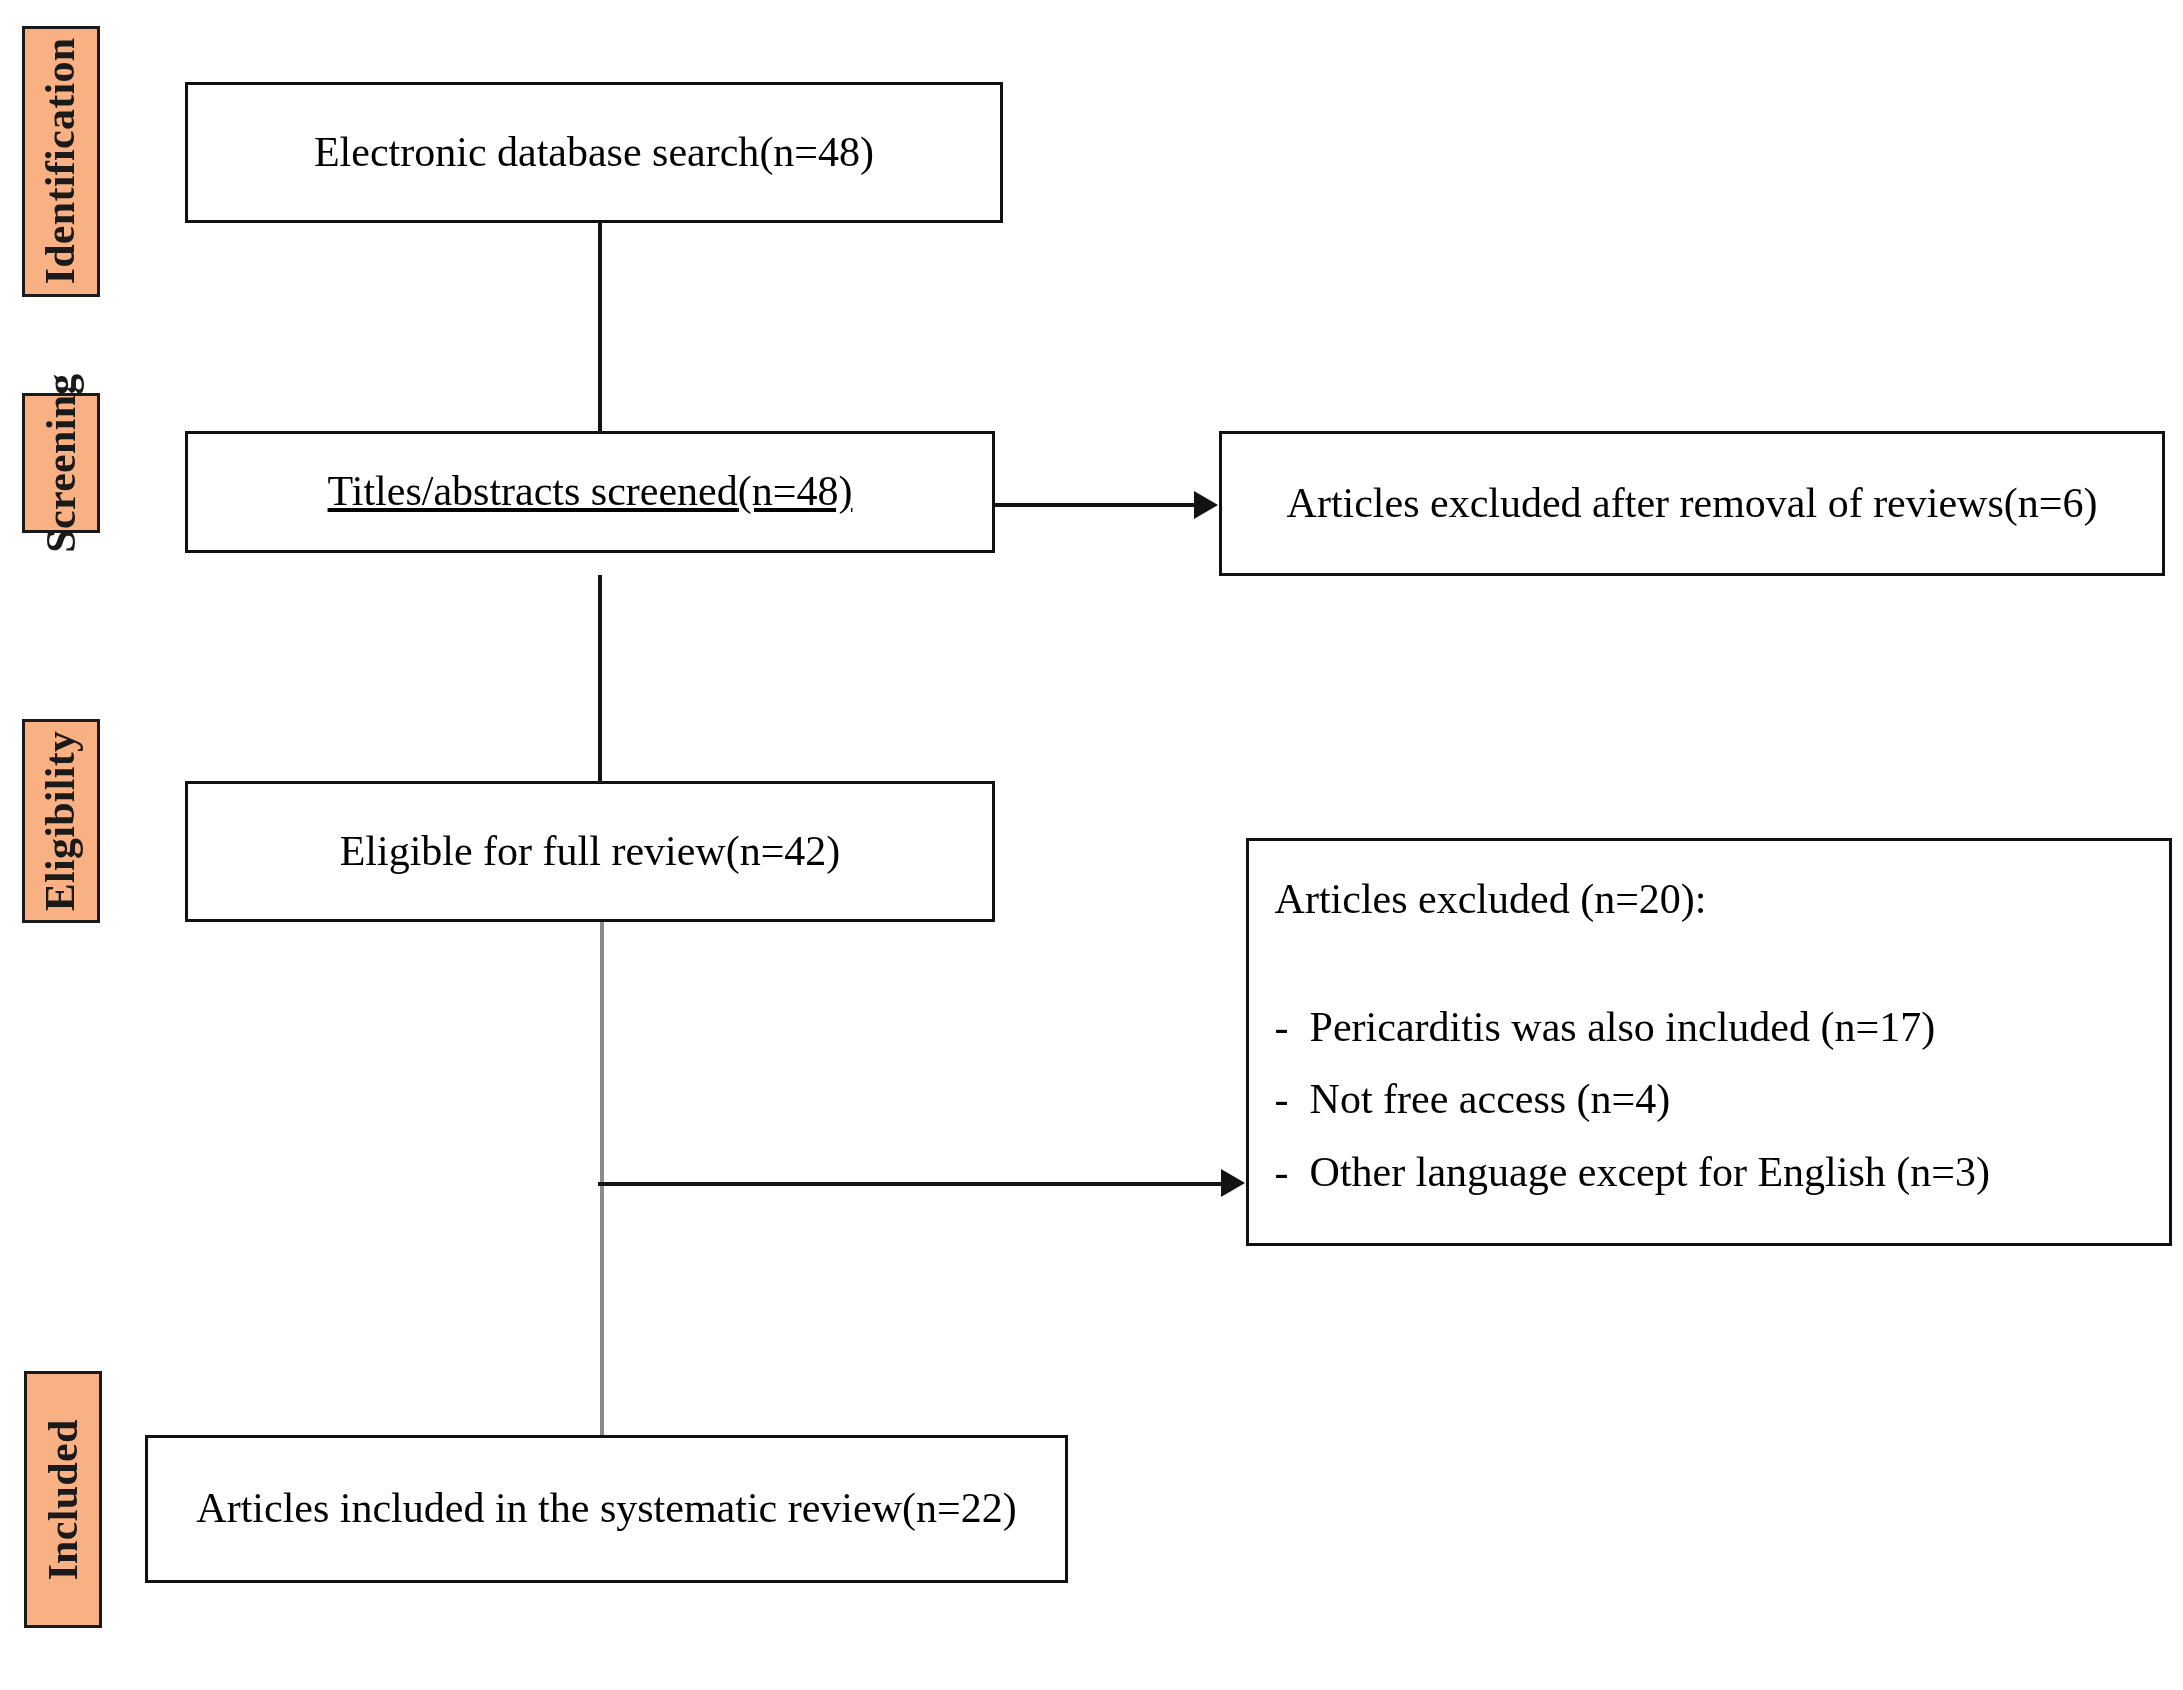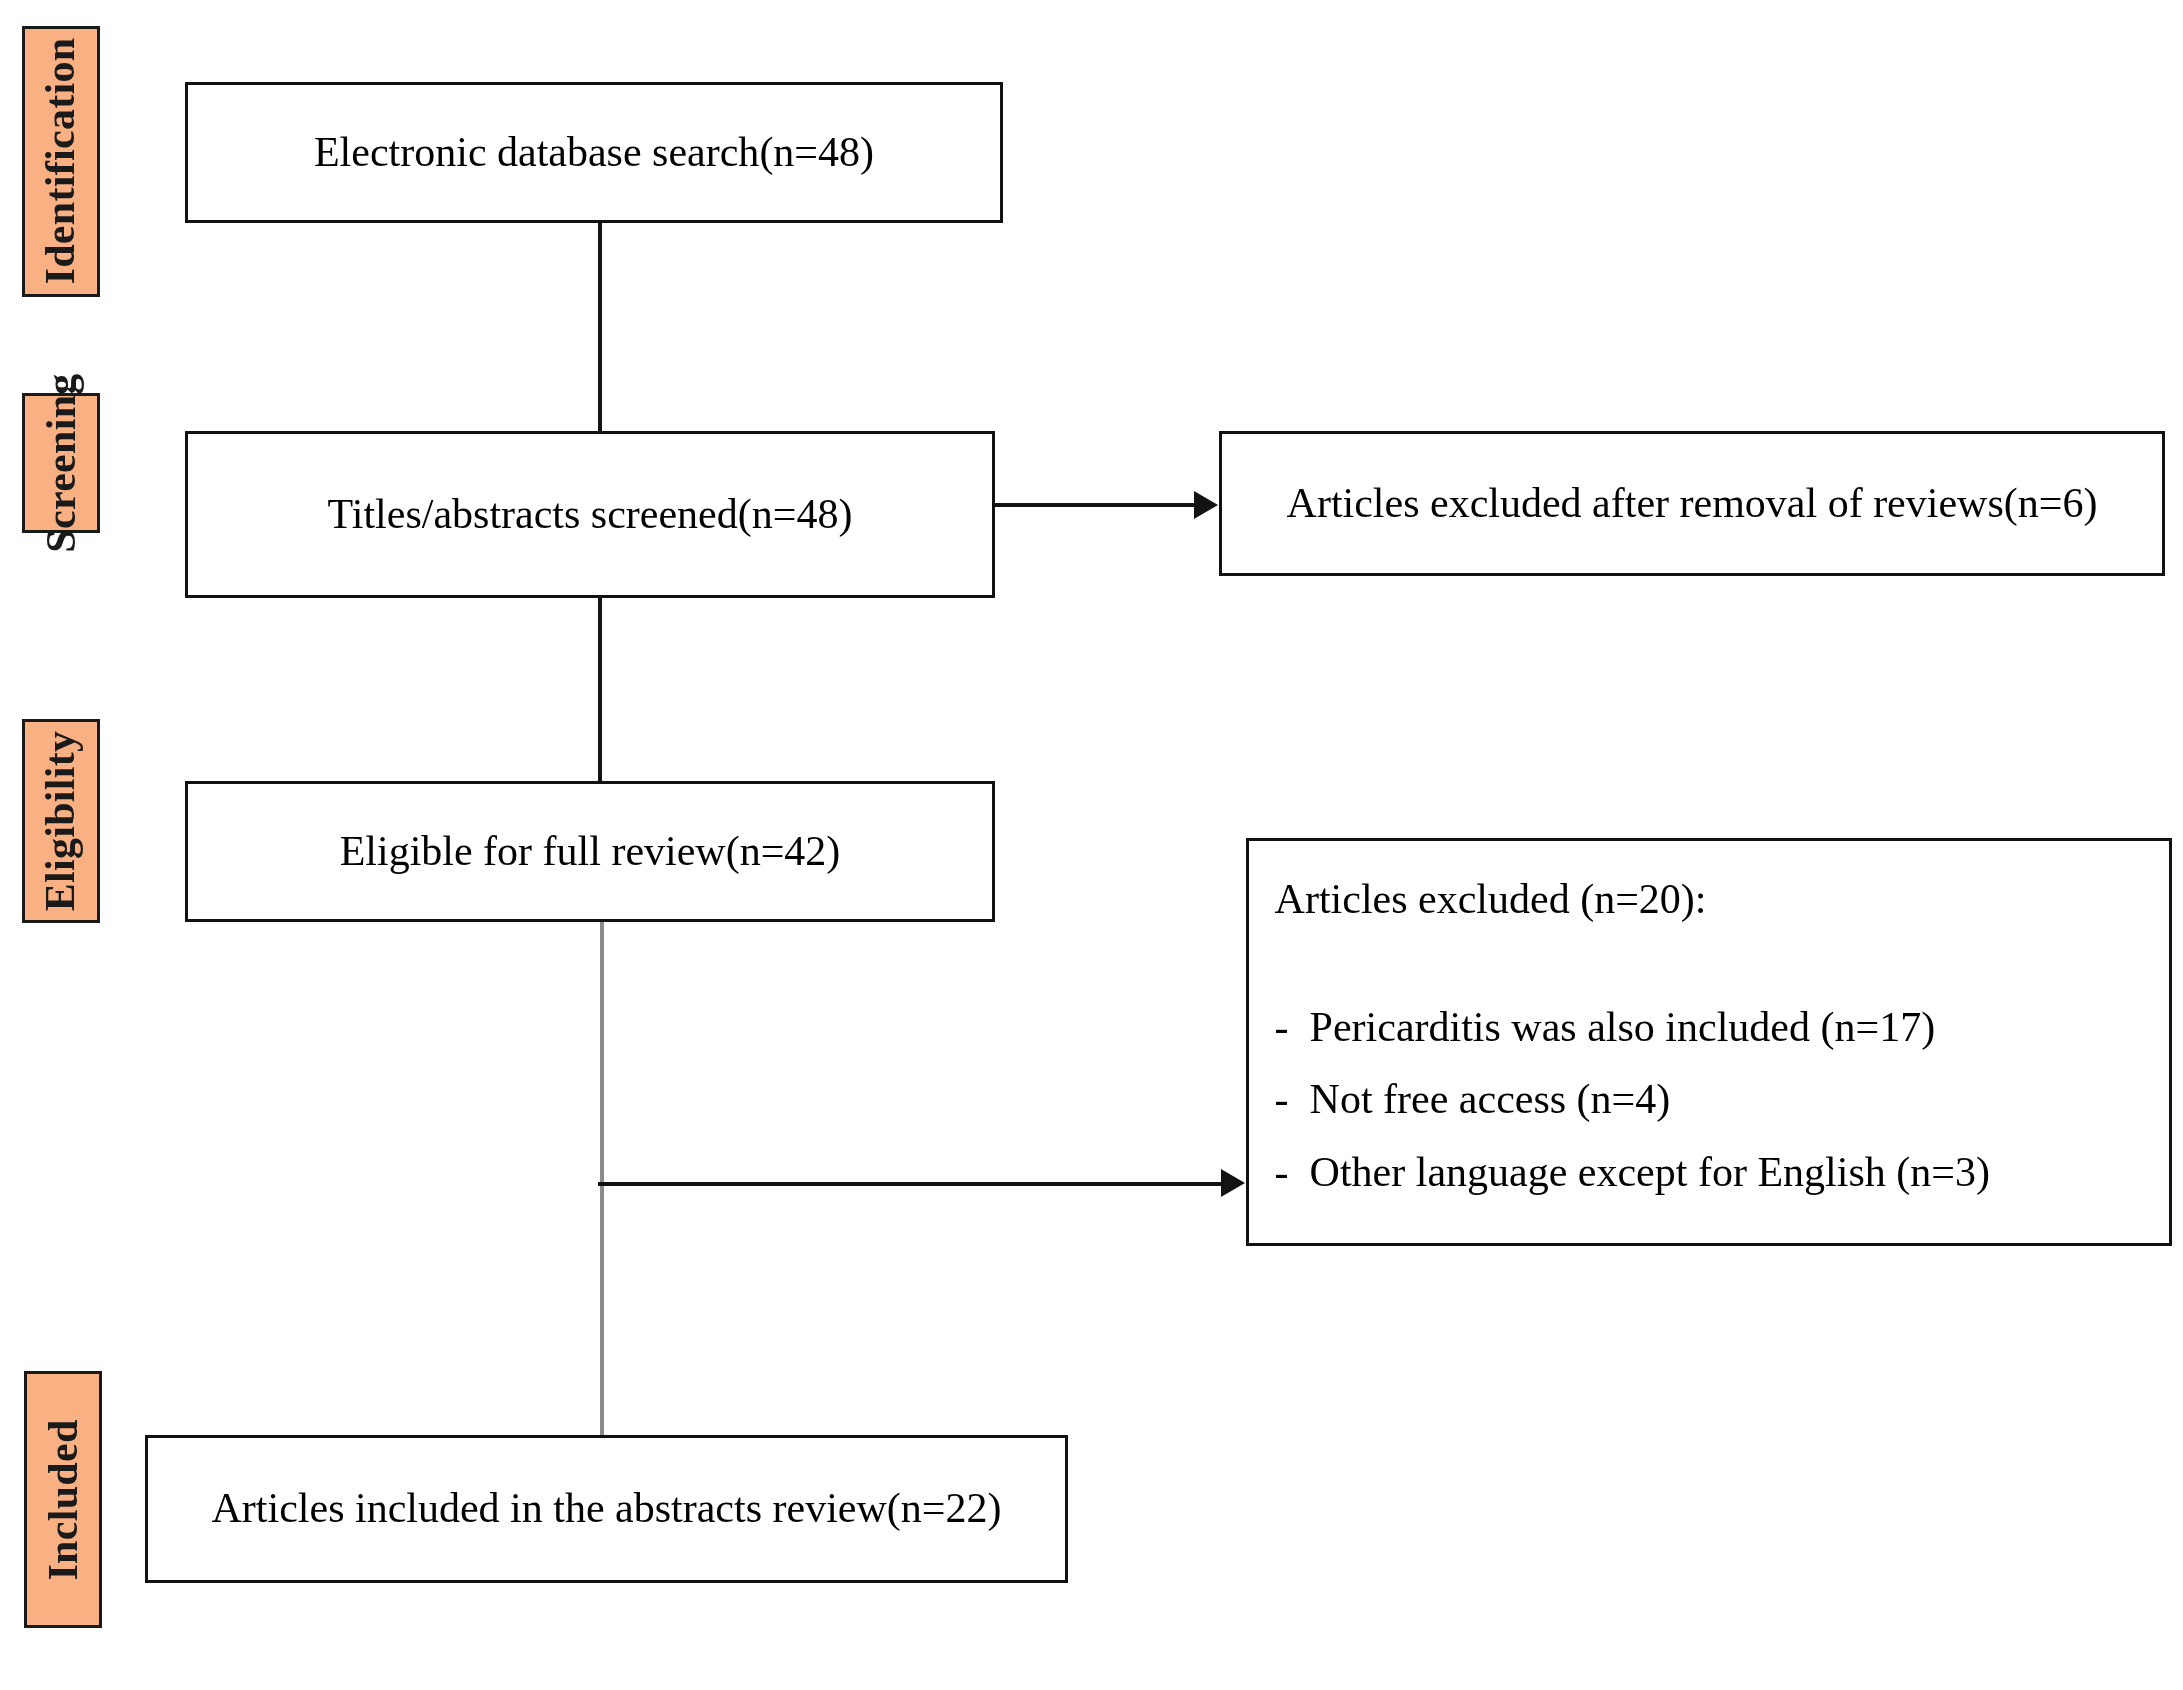--- a/index.html
+++ b/index.html
@@ -145,21 +145,21 @@
   <div class="arrowhead" style="left:1194px; top:491px;"></div>
 
   <div class="hline" style="left:598px; top:1182px; width:626px;"></div>
   <div class="arrowhead" style="left:1221px; top:1169px;"></div>
 
   <div class="flow-box" style="left:185px; top:82px; width:818px; height:141px;">
     <span class="line">Electronic database search</span>
     <span class="line">(n=48)</span>
   </div>
 
-  <div class="flow-box" style="left:185px; top:431px; width:810px; height:167px;">
+  <div class="flow-box" style="left:185px; top:431px; width:810px; height:122px;text-decoration:underline;">
     <span class="line">Titles/abstracts screened</span>
     <span class="line">(n=48)</span>
   </div>
 
   <div class="flow-box" style="left:1219px; top:431px; width:946px; height:145px;">
     <span class="line">Articles excluded after removal of reviews</span>
     <span class="line">(n=6)</span>
   </div>
 
   <div class="flow-box" style="left:185px; top:781px; width:810px; height:141px;">
@@ -179,18 +179,18 @@
         <span>Not free access (n=4)</span>
       </li>
       <li>
         <span class="dash">-</span>
         <span>Other language except for English (n=3)</span>
       </li>
     </ul>
   </div>
 
   <div class="flow-box" style="left:145px; top:1435px; width:923px; height:148px;">
-    <span class="line">Articles included in the abstracts review</span>
+    <span class="line">Articles included in the systematic review</span>
     <span class="line">(n=22)</span>
   </div>
 
 </div>
 
 
 </body></html>

